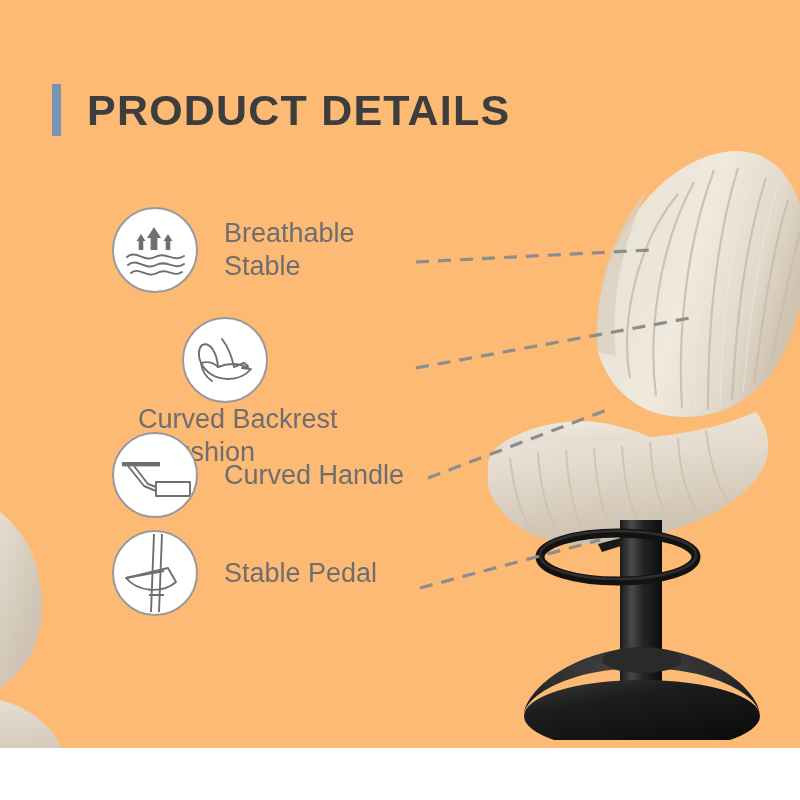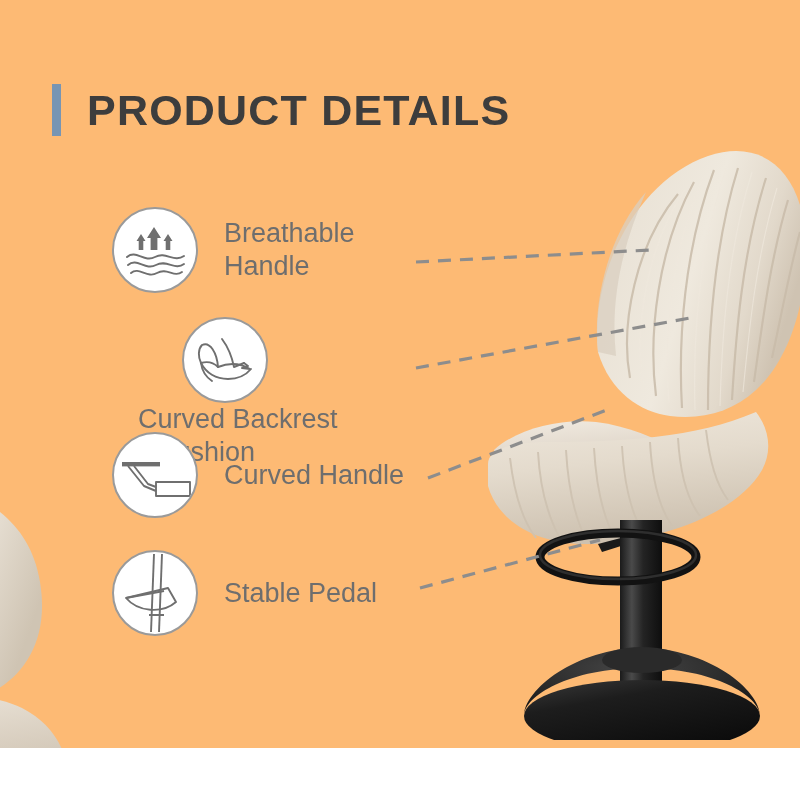--- a/index.html
+++ b/index.html
@@ -264,21 +264,21 @@
           <path d="M54 25 L58.5 32 L56.3 32 L56.3 41 L51.7 41 L51.7 32 L49.5 32 Z"></path>
         </g>
         <g stroke="#6f6f6f" stroke-width="1.9" fill="none" stroke-linecap="round">
           <path d="M13 48 C22 40 30 54 41 48 C52 42 60 54 70 47"></path>
           <path d="M14 56 C23 48 31 62 42 56 C53 50 61 62 70 55"></path>
           <path d="M17 64 C25 57 33 70 43 64 C53 58 60 69 68 63"></path>
         </g>
       </svg>
     </div>
     <div class="feature-label">Breathable
-Handle</div>
+Stable</div>
   </div>
 
   <div class="feature-row" style="top:317px;flex-direction:column;">
     <div class="feature-icon-circle">
       <svg viewBox="0 0 82 82">
         <g stroke="#6f6f6f" stroke-width="1.9" fill="none" stroke-linejoin="round" stroke-linecap="round">
           <path d="M18 26 C26 22 33 34 34 48 C30 44 24 42 17 44 C14 38 14 30 18 26 Z"></path>
           <path d="M38 20 C44 28 48 38 50 48 L60 44"></path>
           <path d="M34 48 C44 44 56 44 66 50 L58 49"></path>
           <path d="M17 44 C22 54 32 60 44 60 C54 60 62 56 67 50"></path>
@@ -298,21 +298,21 @@
         <g stroke="#6f6f6f" stroke-width="1.9" fill="none" stroke-linejoin="round">
           <path d="M14 32 L30 52 L42 57"></path>
           <path d="M20 32 L34 50 L42 53"></path>
           <rect x="42" y="48" width="34" height="14"></rect>
         </g>
       </svg>
     </div>
     <div class="feature-label">Curved Handle</div>
   </div>
 
-  <div class="feature-row" style="top:550px;">
+  <div class="feature-row" style="top:530px;">
     <div class="feature-icon-circle">
       <svg viewBox="0 0 82 82">
         <g stroke="#6f6f6f" stroke-width="1.9" fill="none" stroke-linejoin="round">
           <line x1="40" y1="2" x2="37" y2="80"></line>
           <line x1="48" y1="2" x2="45" y2="80"></line>
           <path d="M12 46 C24 60 48 62 62 50 L54 36 Z"></path>
           <line x1="12" y1="46" x2="50" y2="39"></line>
           <line x1="35" y1="63" x2="50" y2="63"></line>
         </g>
       </svg>

